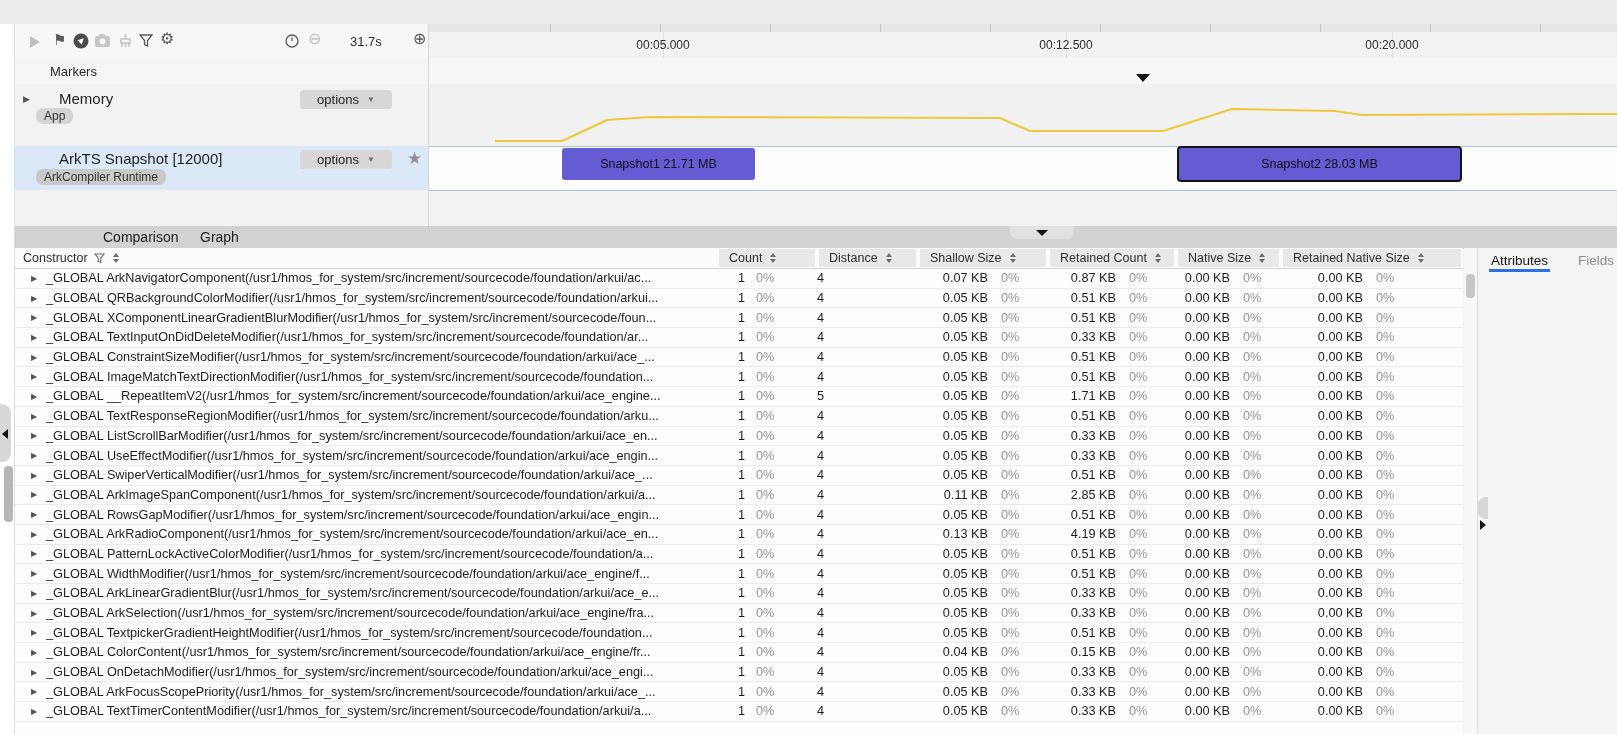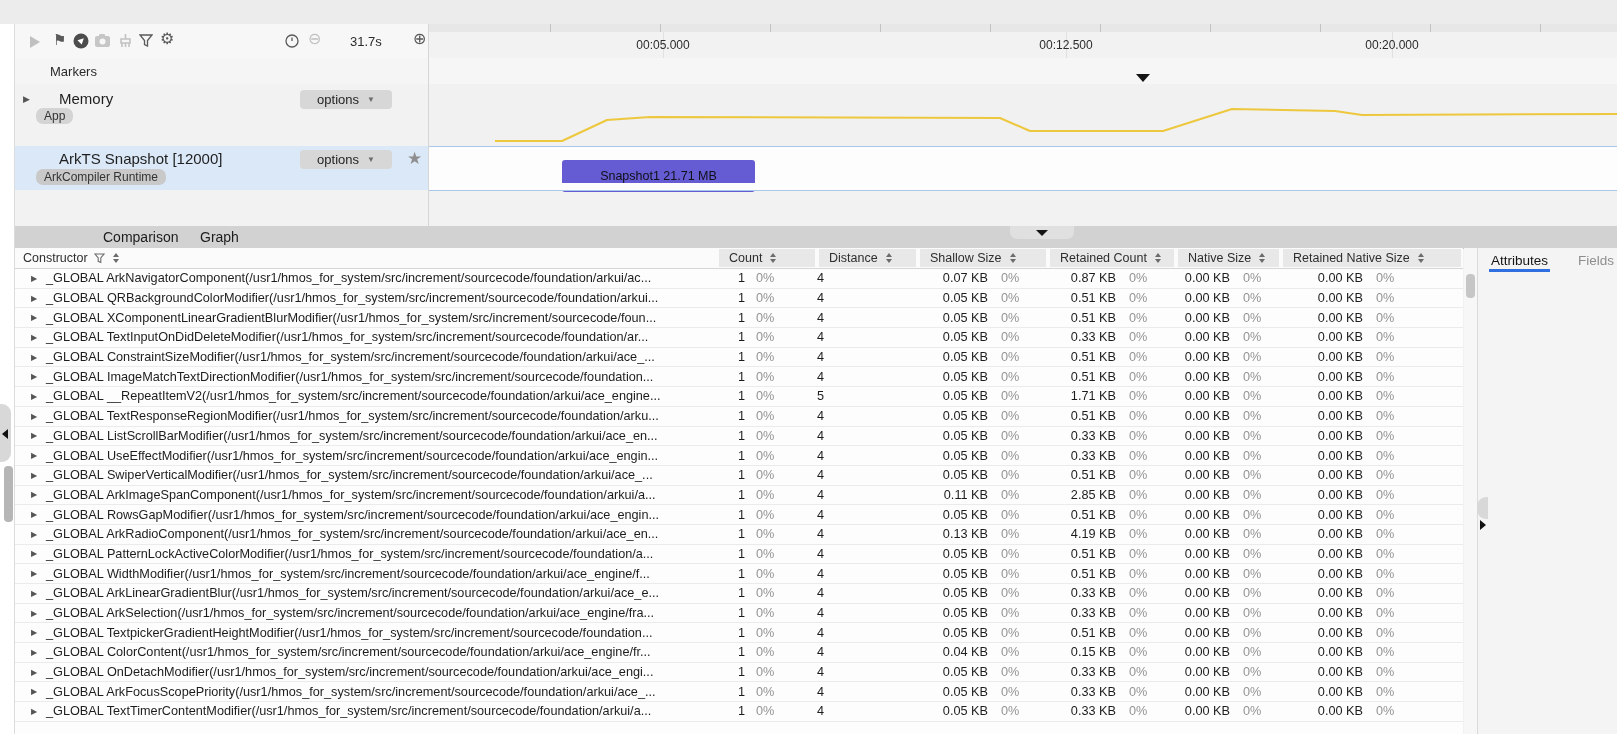--- a/index.html
+++ b/index.html
@@ -28,21 +28,21 @@
   #ruler-strip{left:429px;top:24px;width:1188px;height:8px;background:#e7e7e7;border-bottom:1px solid #d7d7d7;
      background-image:repeating-linear-gradient(to right,transparent 0px,transparent 109px,#c3c3c3 109px,#c3c3c3 110px);background-position:12px 0;}
   #ruler-labels{left:429px;top:32px;width:1188px;height:26px;background:#f2f2f2;}
   .time-label{position:absolute;top:6px;transform:translateX(-50%);font-size:12px;color:#2b2b2b;}
   .grid-v{position:absolute;top:0;width:1px;height:26px;background:#e0e0e0;}
   #tl-markers{left:429px;top:58px;width:1188px;height:26px;background:#f6f6f6;border-bottom:1px solid #e6e6e6;}
   #marker-tri{position:absolute;width:0;height:0;border-left:7px solid transparent;border-right:7px solid transparent;border-top:8px solid #141414;}
   #memory-chart{left:429px;top:84px;width:1188px;height:62px;background:#f1f1f1;}
   #snapshot-track{left:429px;top:146px;width:1188px;height:36px;background:#fdfdfd;border-top:1px solid #a9c7e8;border-bottom:1px solid #a9c7e8;}
   #snapshot-substrip{left:429px;top:183px;width:1188px;height:7px;background:#fdfdfd;border-bottom:1px solid #a9c7e8;}
-  .snap-bar{position:absolute;top:1px;height:32px;border-radius:3px;display:flex;align-items:center;justify-content:center;font-size:12.5px;color:#101018;margin-top:12px;}
+  .snap-bar{position:absolute;top:1px;height:32px;border-radius:3px;display:flex;align-items:center;justify-content:center;font-size:12.5px;color:#101018;}
   #panel-divider{left:428px;top:24px;width:1px;height:202px;background:#d6d6d6;}
   
   #tab-bar{left:15px;top:226px;width:1602px;height:22px;background:#d2d2d2;border-bottom:1px solid #c4c4c4;}
   .main-tab{position:absolute;top:3px;font-size:14px;color:#1c1c1c;}
   .main-tab.active::after{content:"";position:absolute;left:0;right:0;bottom:-3px;height:3px;background:#3273de;}
   #splitter-notch{position:absolute;left:995px;top:0;width:64px;height:13px;background:#e0e0e0;border-radius:0 0 7px 7px;}
   #splitter-notch .tri{position:absolute;left:26px;top:4px;width:0;height:0;border-left:6px solid transparent;border-right:6px solid transparent;border-top:6px solid #141414;}
   
   #table-wrap{left:15px;top:248px;width:1448px;height:612px;background:#fdfdfd;}
   #table-header{height:20px;background:#fbfbfb;border-bottom:1px solid #d6d6d6;display:flex;font-size:12.5px;color:#2e2e2e;position:relative;}
@@ -171,20 +171,23 @@
 <div class="abs" id="memory-chart">
   <svg width="1188" height="62">
     <polyline points="66,57 133,57 178,36 221,33 571,34 601,47 734,47 803,25 906,27 933,31 1188,30" fill="none" stroke="#edc83f" stroke-width="2" stroke-linejoin="round"></polyline>
   </svg>
 </div>
 
 <div class="abs" id="snapshot-track">
   <div class="snap-bar" style="left:133px;width:193px;background:#655bd2;">
     <span>Snapshot1 21.71 MB</span>
   </div>
+  <div class="snap-bar" style="left:748px;width:281px;background:#655bd2;border:2px solid #141414;top:-1px;height:32px;border-radius:4px;">
+    <span>Snapshot2 28.03 MB</span>
+  </div>
 </div>
 <div class="abs" id="snapshot-substrip"></div>
 <div class="abs" id="panel-divider"></div>
 
 <div class="abs" id="tab-bar">
   <span class="main-tab active" style="left:5px;margin-top:32px;">Statistics</span>
   <span class="main-tab" style="left:88px;">Comparison</span>
   <span class="main-tab" style="left:185px;">Graph</span>
   <div id="splitter-notch">
       <span class="tri"></span>

